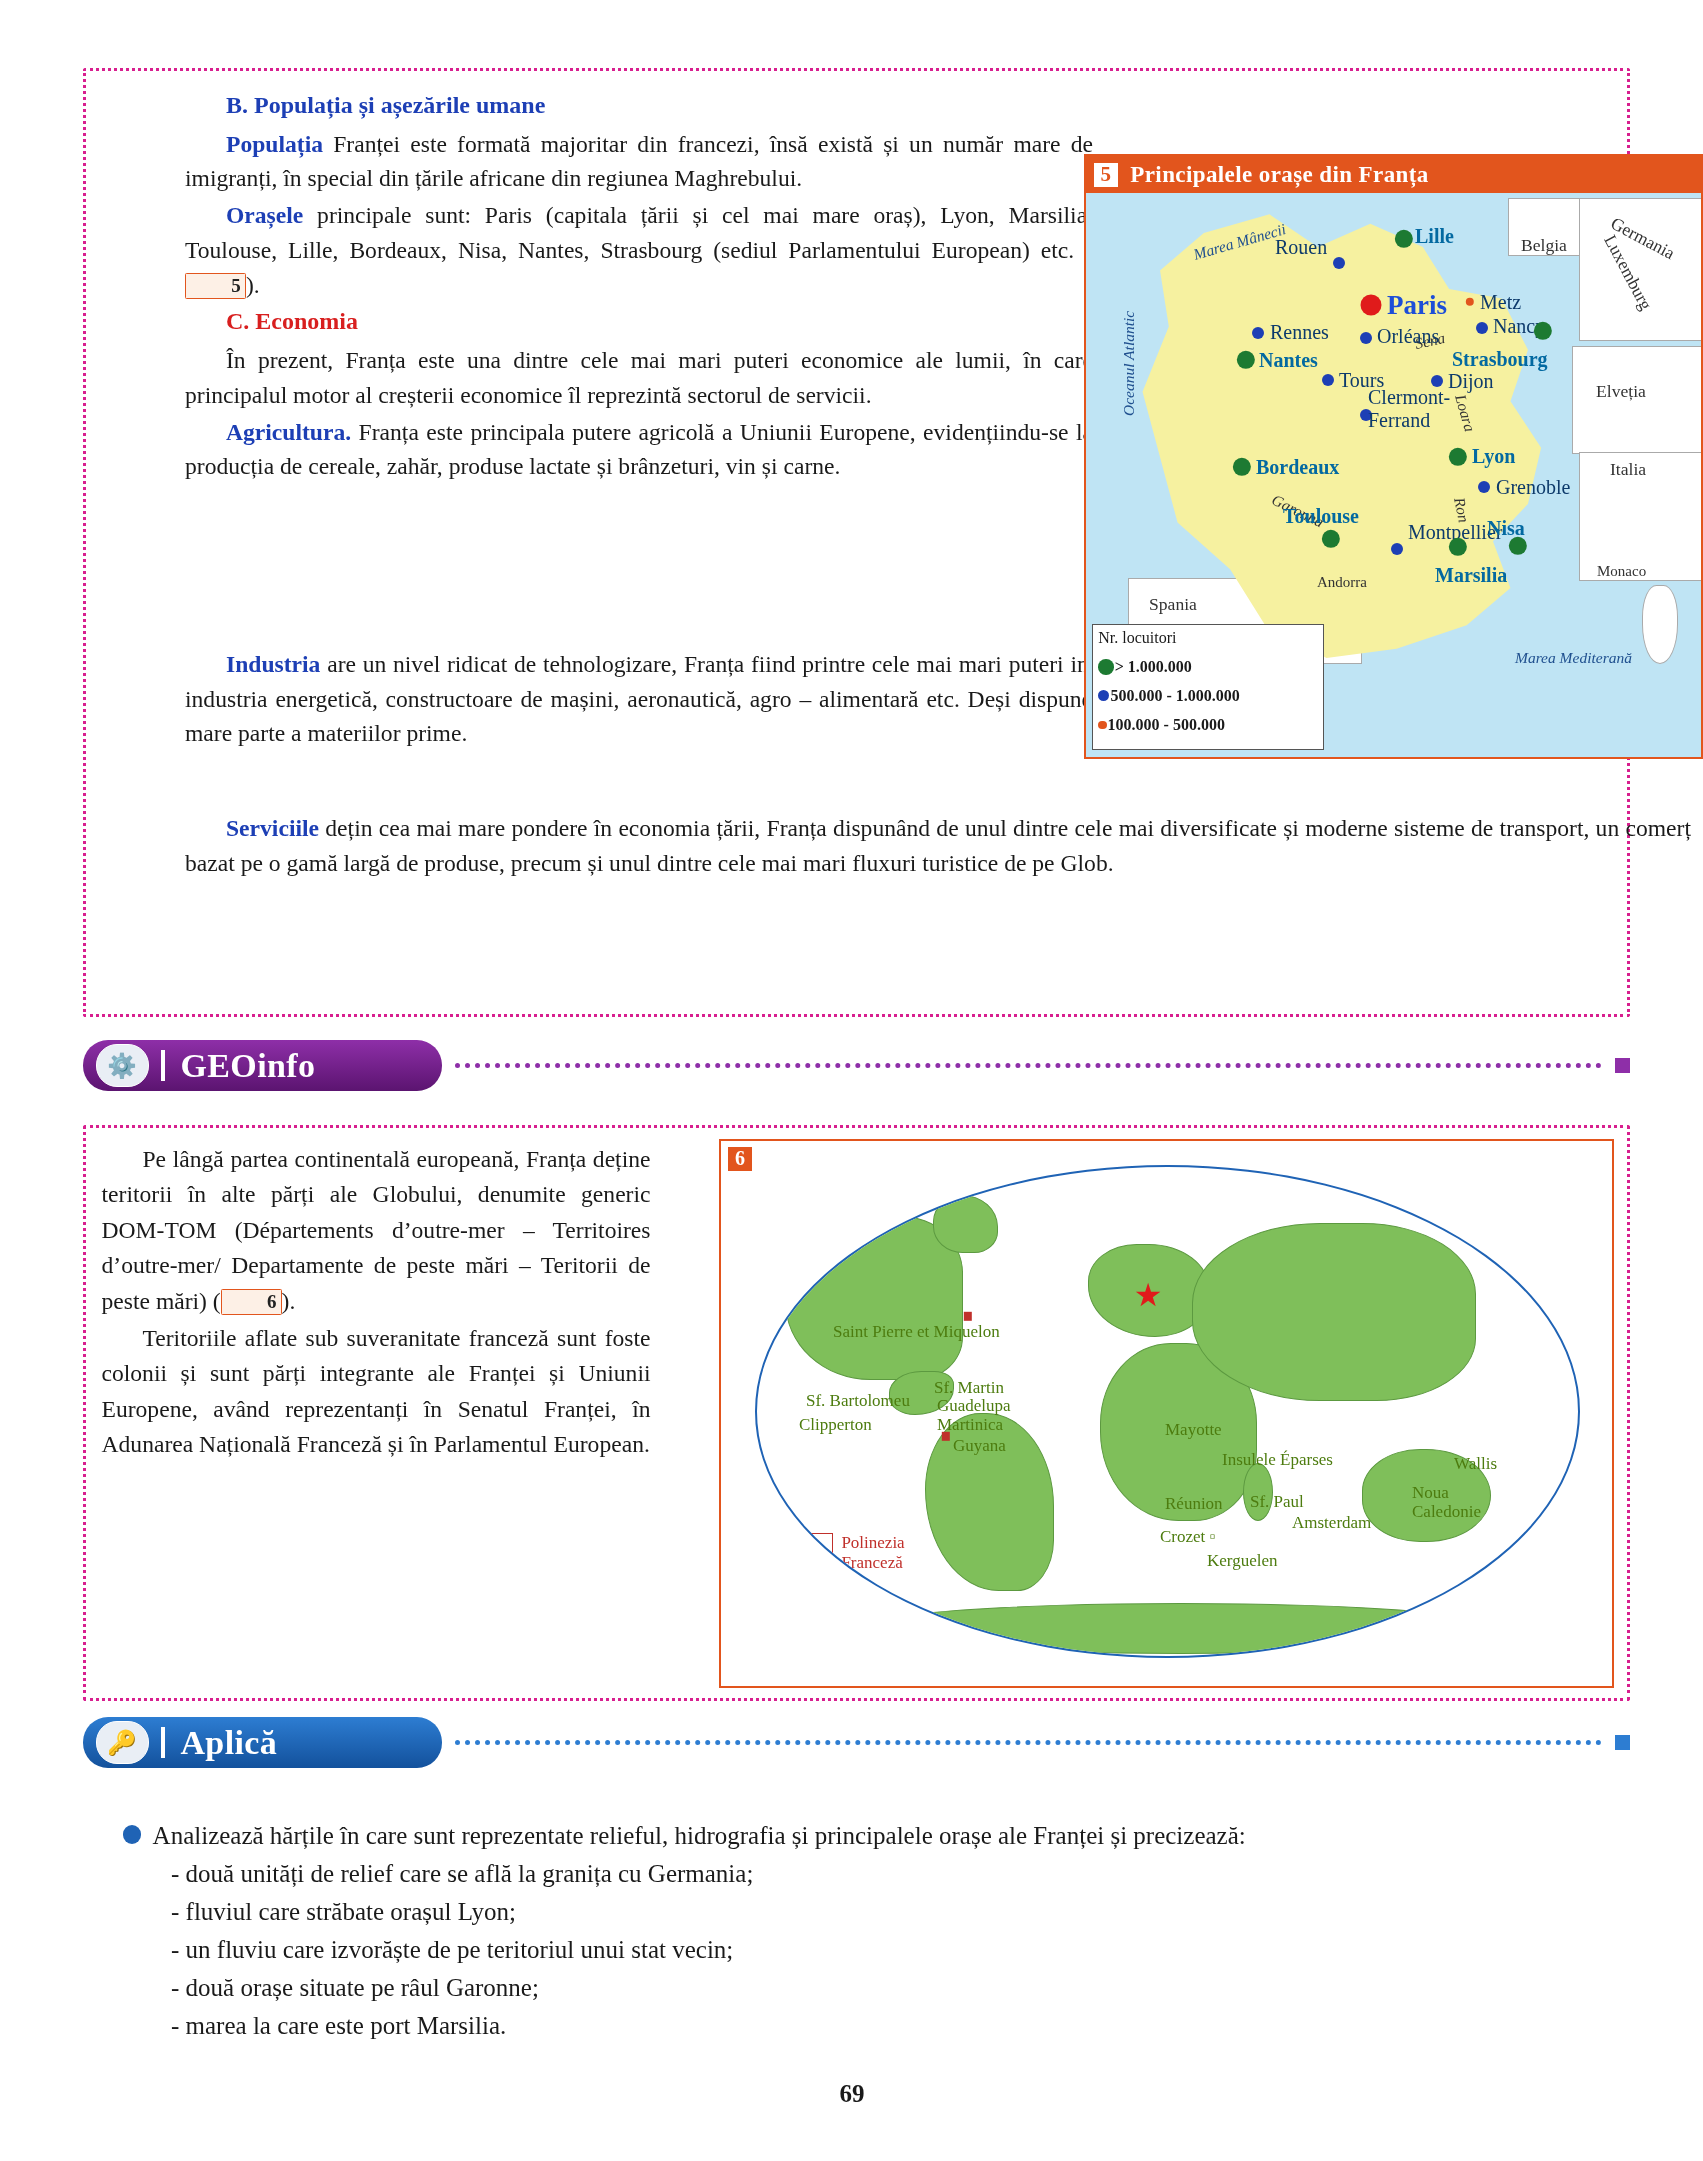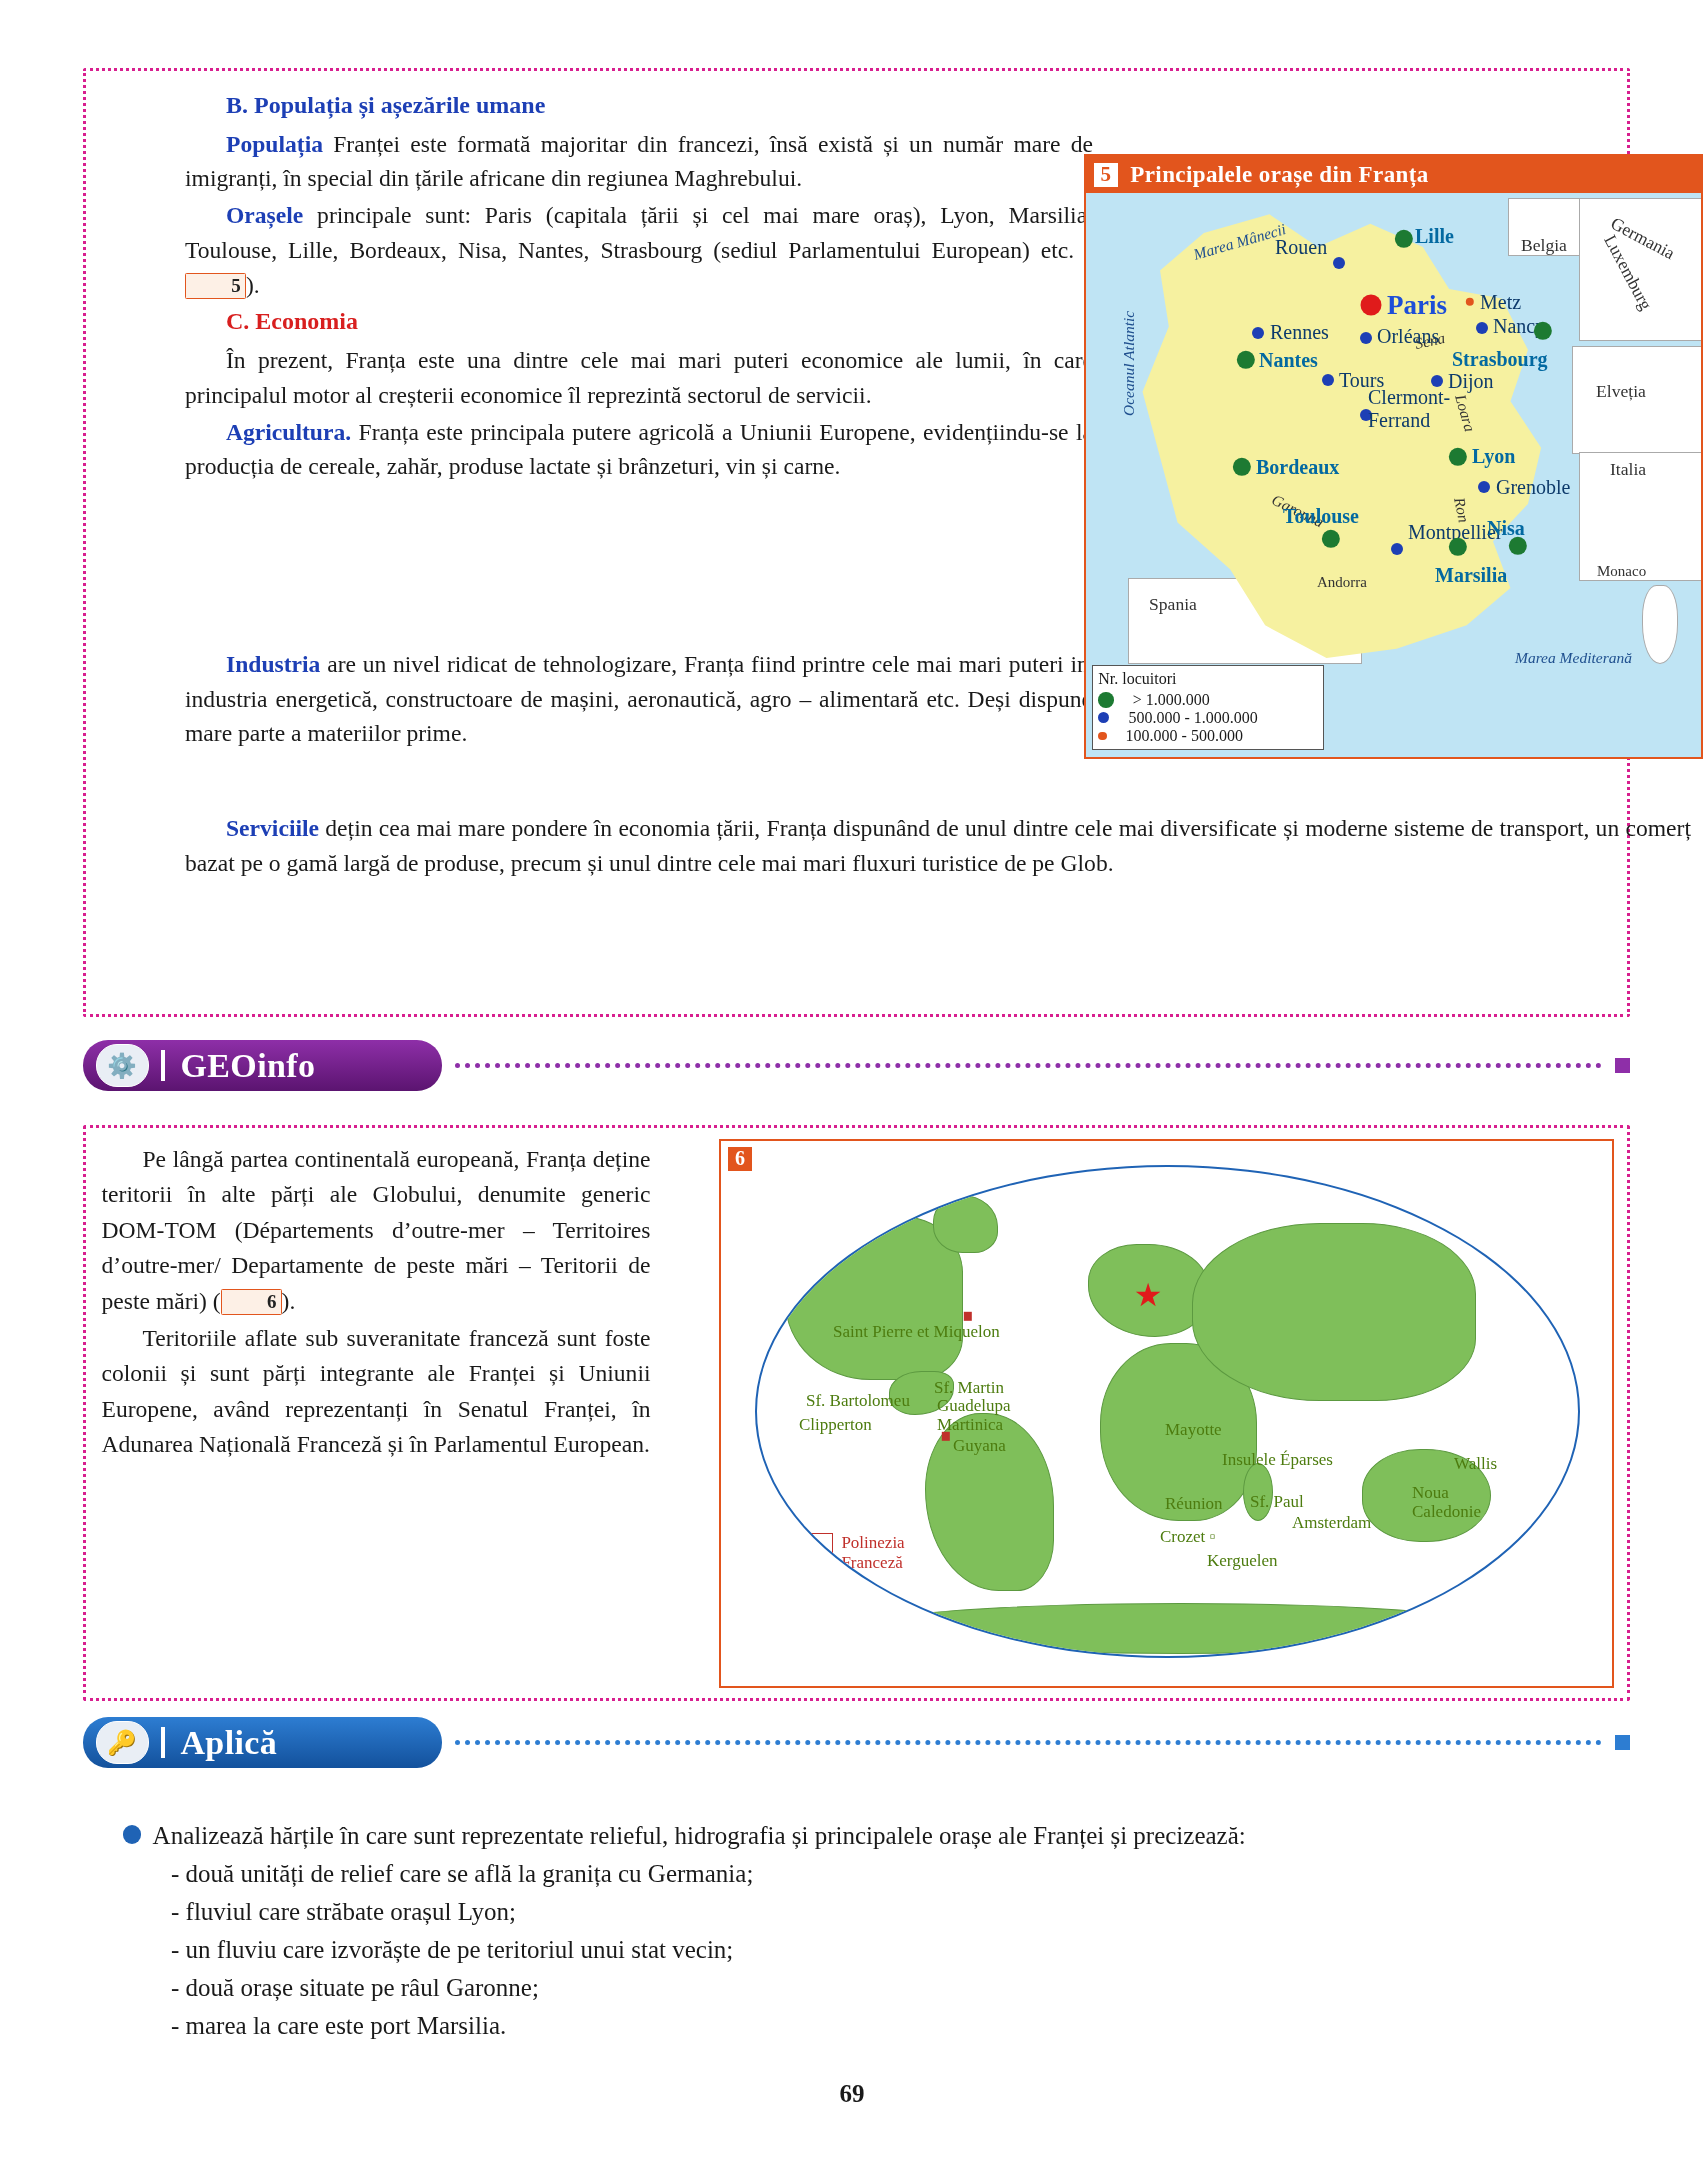--- a/index.html
+++ b/index.html
@@ -185,21 +185,21 @@
     left: 5.6px;
     bottom: 7px;
     width: 232px;
     background: #ffffff;
     border: 1.4px solid #555;
     padding: 4.2px 5.6px;
     box-sizing: border-box;
     font-size: 16px;
   }
   .legend-title { font-weight: normal; margin-bottom: 2.8px; }
-  .legend-row { display: flex; align-items: center; gap: 19px; margin: 0 0; }
+  .legend-row { display: flex; align-items: center; gap: 1px; margin: 11px 0; font-weight: bold; }
   .legend-swatch { border-radius: 50%; flex: none; }
 
   
   .banner {
     position: absolute;
     height: 51px;
     display: flex;
     align-items: center;
   }
   .banner-pill {

